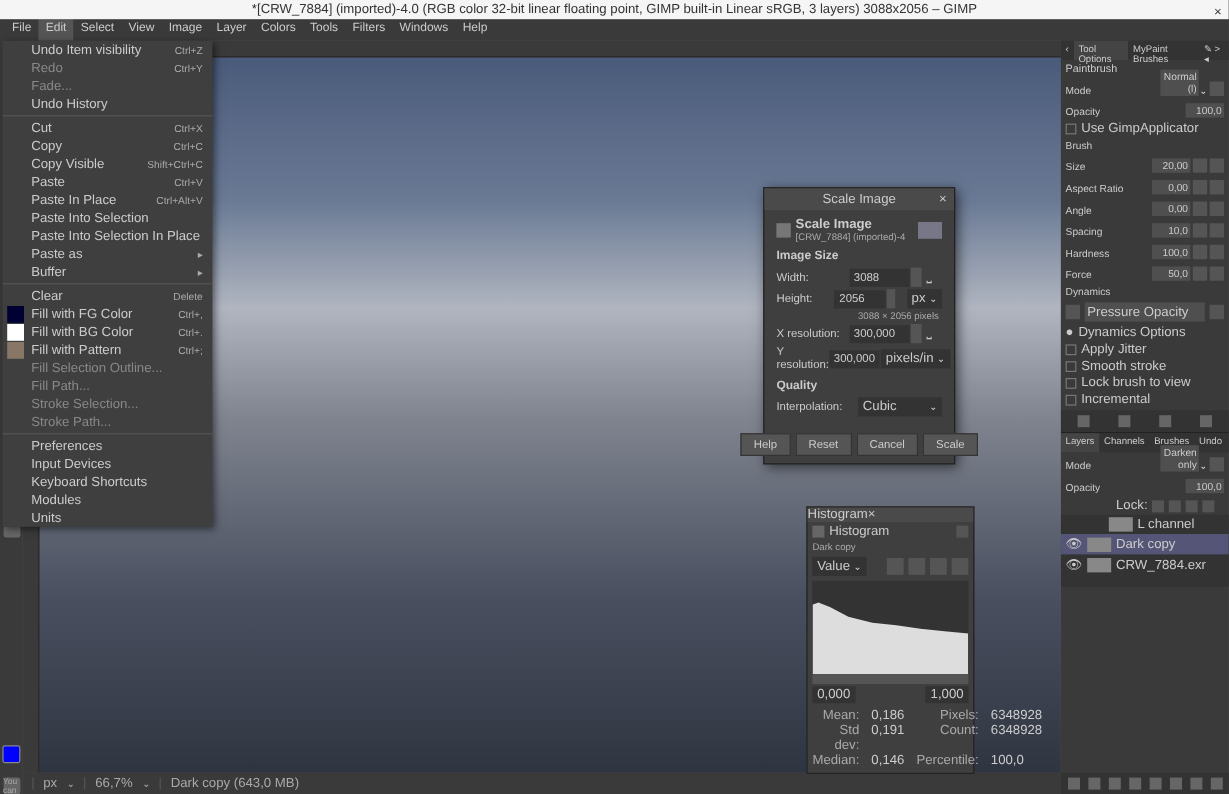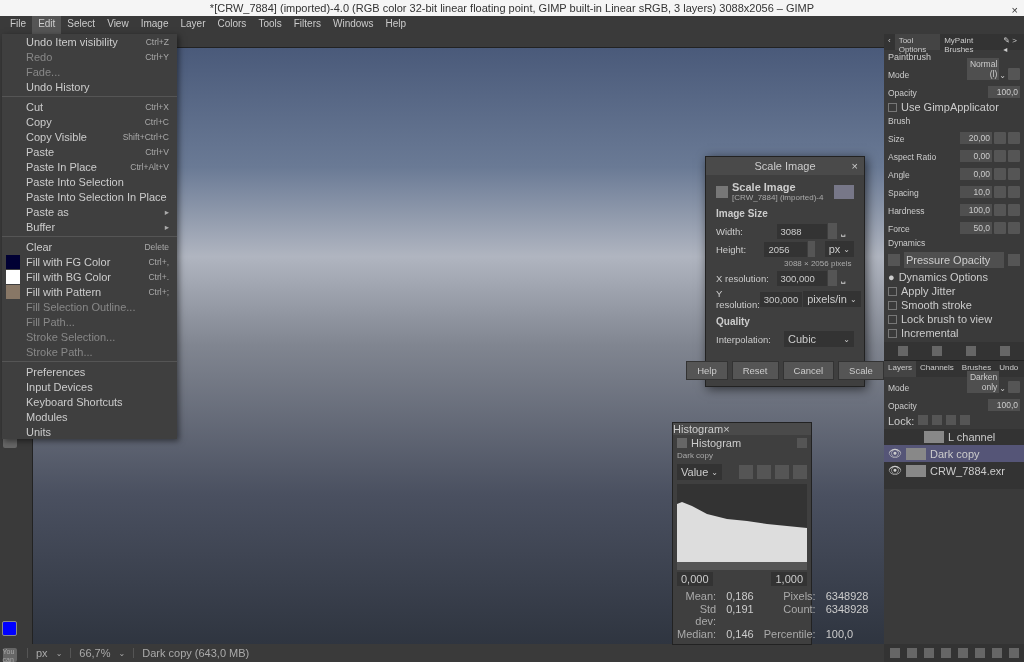--- a/index.html
+++ b/index.html
@@ -38,21 +38,21 @@
 .rpanel .dyn { padding: 2px 4px; display: flex; align-items: center; font-size: 8.5px; gap: 4px; }
 .rpanel .dyn .icn { width: 12px; height: 12px; background: #555; }
 .rpanel hr { border: none; border-top: 1px solid #222; }
 .rpanel .layerlist { background: #333; height: 60px; }
 .rpanel .layerrow { display: flex; align-items: center; padding: 2px 4px; gap: 4px; font-size: 8px; }
 .rpanel .layerrow .eye { width: 10px; }
 .rpanel .layerrow .th { width: 20px; height: 12px; background: #888; }
 .rpanel .layerrow.sel { background: #557; }
 .rpanel .botbar { height: 18px; background: #333; display: flex; align-items: center; justify-content: space-around; padding: 0 2px; }
 .rpanel .botbar div { width: 10px; height: 10px; background: #666; }
-.rpanel .lockbar { display: flex; align-items: flex-start; padding: 2px 4px; gap: 4px; font-size: 8px; }
+.rpanel .lockbar { display: flex; align-items: flex-end; padding: 2px 4px; gap: 4px; font-size: 8px; margin-left: 42px; }
 .rpanel .lockbar div { width: 10px; height: 10px; background: #555; }
 
 .editmenu { position: absolute; left: 2px; top: 34px; width: 175px; background: #3f3f3f; z-index: 20; box-shadow: 2px 2px 6px rgba(0,0,0,.5); }
 .editmenu .mi { display: flex; padding: 2px 8px 2px 24px; font-size: 9.5px; position: relative; height: 15px; align-items: center; }
 .editmenu .mi .sc { margin-left: auto; color: #aaa; font-size: 8.5px; }
 .editmenu .mi .ic { position: absolute; left: 4px; width: 14px; height: 14px; background: #666; top: 1px; }
 .editmenu hr { border: none; border-top: 1px solid #555; margin: 2px 0; }
 .editmenu .mi.dim { color: #888; }
 
 .dlg { position: absolute; background: #3f3f3f; border: 1px solid #222; box-shadow: 2px 2px 10px rgba(0,0,0,.6); z-index: 30; }
@@ -393,21 +393,21 @@
       <span>Keyboard Shortcuts</span>
     </div>
     <div class="mi">
       <span>Modules</span>
     </div>
     <div class="mi">
       <span>Units</span>
     </div>
   </div>
 
-<div class="dlg" style="left:705px;top:156px;width:160px">
+<div class="dlg" style="left:636px;top:156px;width:160px">
   <div class="titlebar2">
       <span>Scale Image</span>
       <span class="x">×</span>
     </div>
   <div class="body">
     <div style="display:flex;align-items:center;gap:4px">
       <span style="width:12px;height:12px;background:#777;display:inline-block"></span>
       <div>
         <div class="hdr">Scale Image</div>
         <div class="sub">[CRW_7884] (imported)-4</div>

